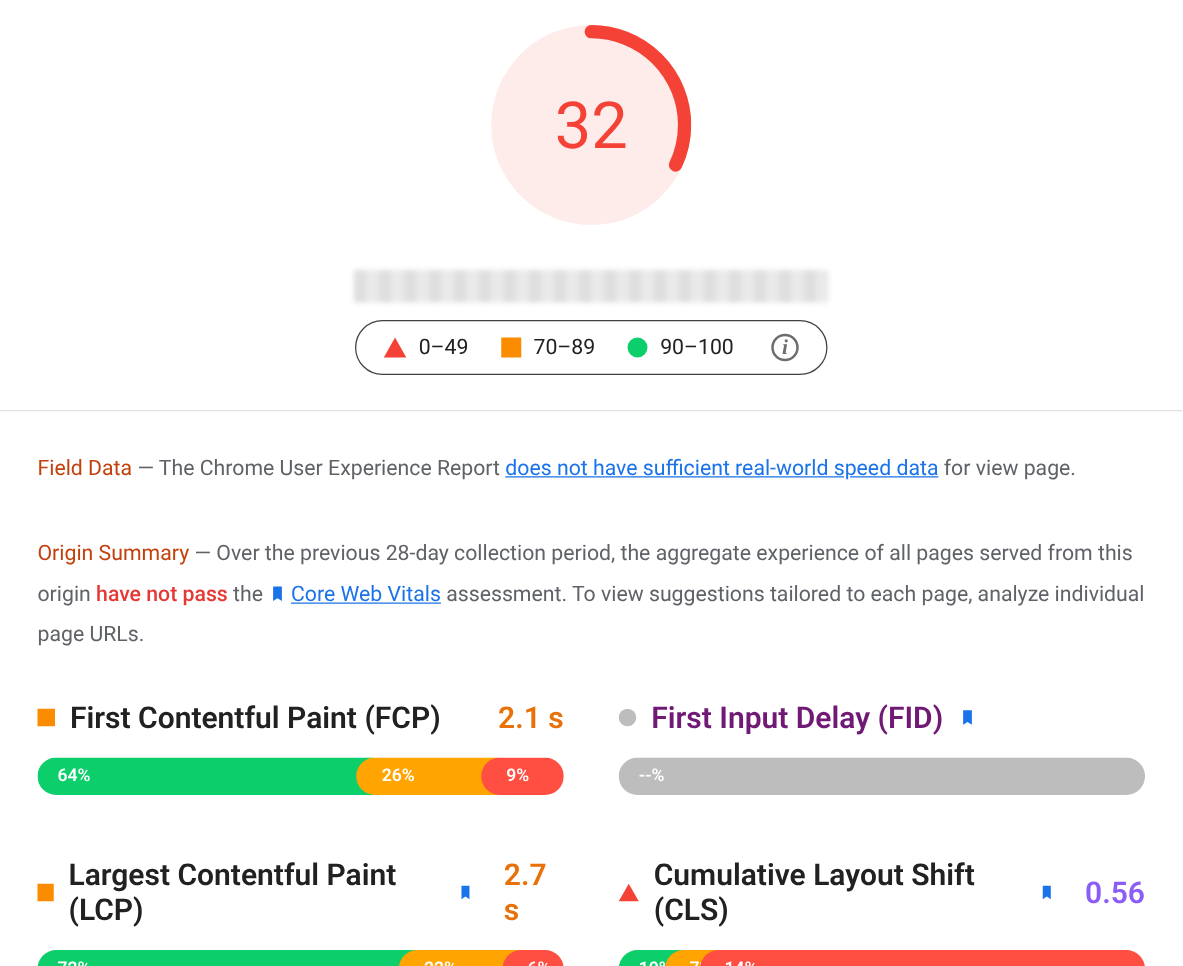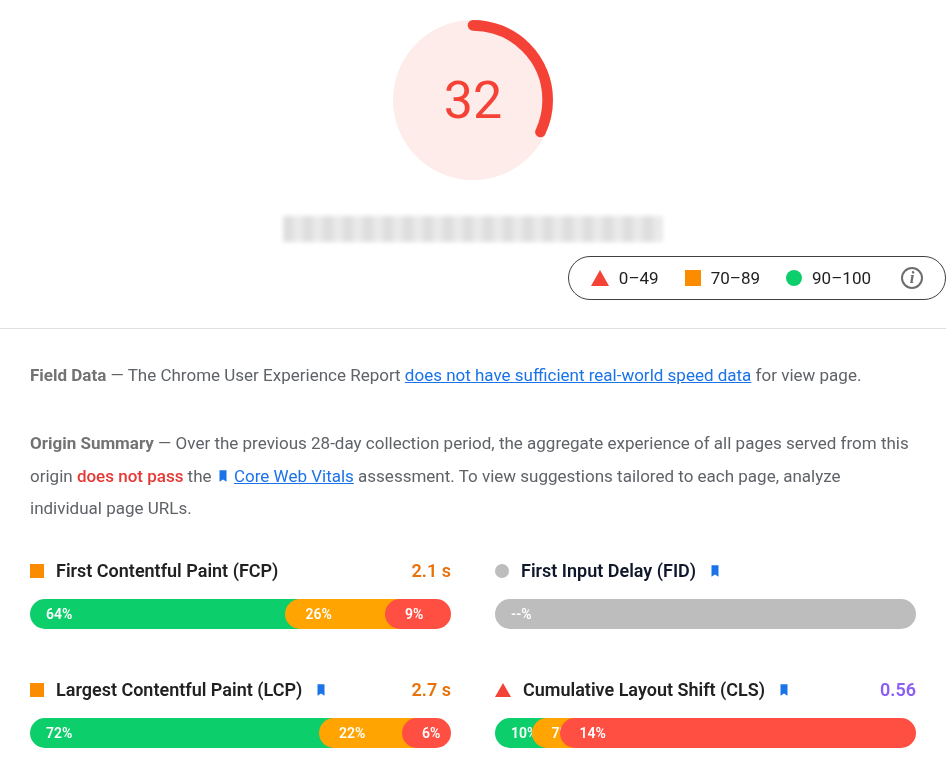--- a/index.html
+++ b/index.html
@@ -4,21 +4,21 @@
 <style>
   * { box-sizing: border-box; margin: 0; padding: 0; }
   body {
     font-family: Roboto, "Helvetica Neue", Arial, sans-serif;
     background: #fff;
     color: #212121;
     width: 946px;
   }
 
   
-  .score-section { text-align: right; padding: 20px 0 28px; }
+  .score-section { text-align: center; padding: 20px 0 28px; }
   .gauge-wrap {
     position: relative;
     width: 160px; height: 160px;
     margin: 0 auto;
   }
   .gauge-bg {
     position: absolute; inset: 0;
     border-radius: 50%;
     background: #fdece9;
   }
@@ -56,34 +56,34 @@
     display:inline-flex;align-items:center;justify-content:center;
     color:#6d6d6d;font-style:italic;font-family:Georgia,serif;font-weight:600;
     margin-left:4px;
   }
 
   hr.divider { border:none;border-top:1px solid #e0e0e0;margin:0 0 30px; }
 
   
   .content { padding: 0 30px; }
   .para { font-size: 17px; line-height: 1.9; color:#5f6368; margin-bottom: 36px; }
-  .para strong { color:#737373; font-weight:700; }
+  .para strong { color:#c2410c; font-weight:400; }
   .link { color:#1a73e8; }
   .fail { color:#e53935; font-weight:500; }
   .bm-icon { width:14px;height:16px;display:inline-block;vertical-align:-2px; }
   .bm-blue path { fill:#1a73e8; }
 
   
   .metrics { display:grid; grid-template-columns:1fr 1fr; gap: 50px 44px; }
   .metric {}
   .metric-head {
     display:flex; align-items:center; gap:12px;
-    font-size:18px; font-weight:600; color:#212121;
-  }
-  .metric-head.na { color:#0f172a; }
+    font-size:24px; font-weight:600; color:#212121;
+  }
+  .metric-head.na { color:#701a75; }
   .metric-head .spacer { flex:1; }
   .metric-val { font-weight:600; }
   .val-o { color:#e8710a; }
   .val-r { color:#8b5cf6; }
   .sq-o-sm { width:14px;height:14px;background:#fb8c00;display:inline-block;}
   .dot-grey { width:14px;height:14px;border-radius:50%;background:#bdbdbd;display:inline-block;}
   .tri-red-sm { width:0;height:0;border-left:8px solid transparent;border-right:8px solid transparent;border-bottom:14px solid #f44336;display:inline-block;}
 
   .dist-bar {
     margin-top:18px;
@@ -138,21 +138,21 @@
   <p class="para">
     <strong>Field Data</strong>
     <span> — The Chrome User Experience Report </span>
     <a href="#" class="link">does not have sufficient real-world speed data</a>
     <span> for view page.</span>
   </p>
 
   <p class="para">
     <strong>Origin Summary</strong>
     <span> — Over the previous 28-day collection period, the aggregate experience of all pages served from this origin </span>
-    <span class="fail">does not pass</span>
+    <span class="fail">have not pass</span>
     <span> the </span>
     <svg class="bm-icon bm-blue" viewBox="0 0 24 24">
         <path d="M6 2h12v20l-6-4-6 4z"></path>
       </svg>
     <a href="#" class="link">Core Web Vitals</a>
     <span> assessment. To view suggestions tailored to each page, analyze individual page URLs.</span>
   </p>
 
   <div class="metrics">
 

